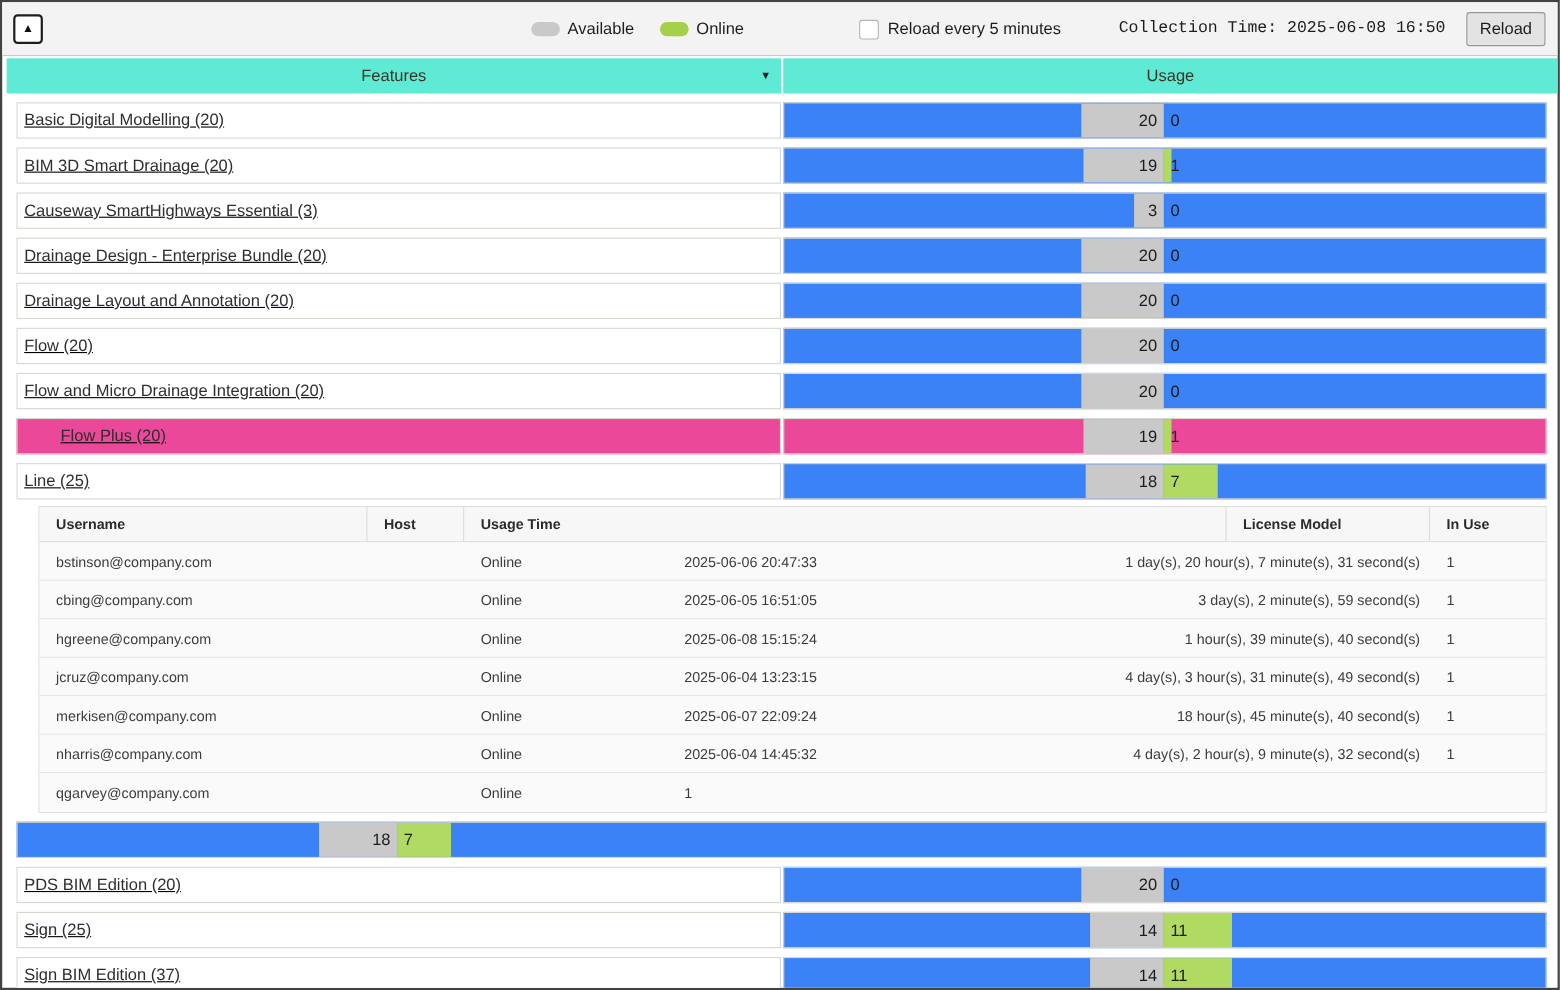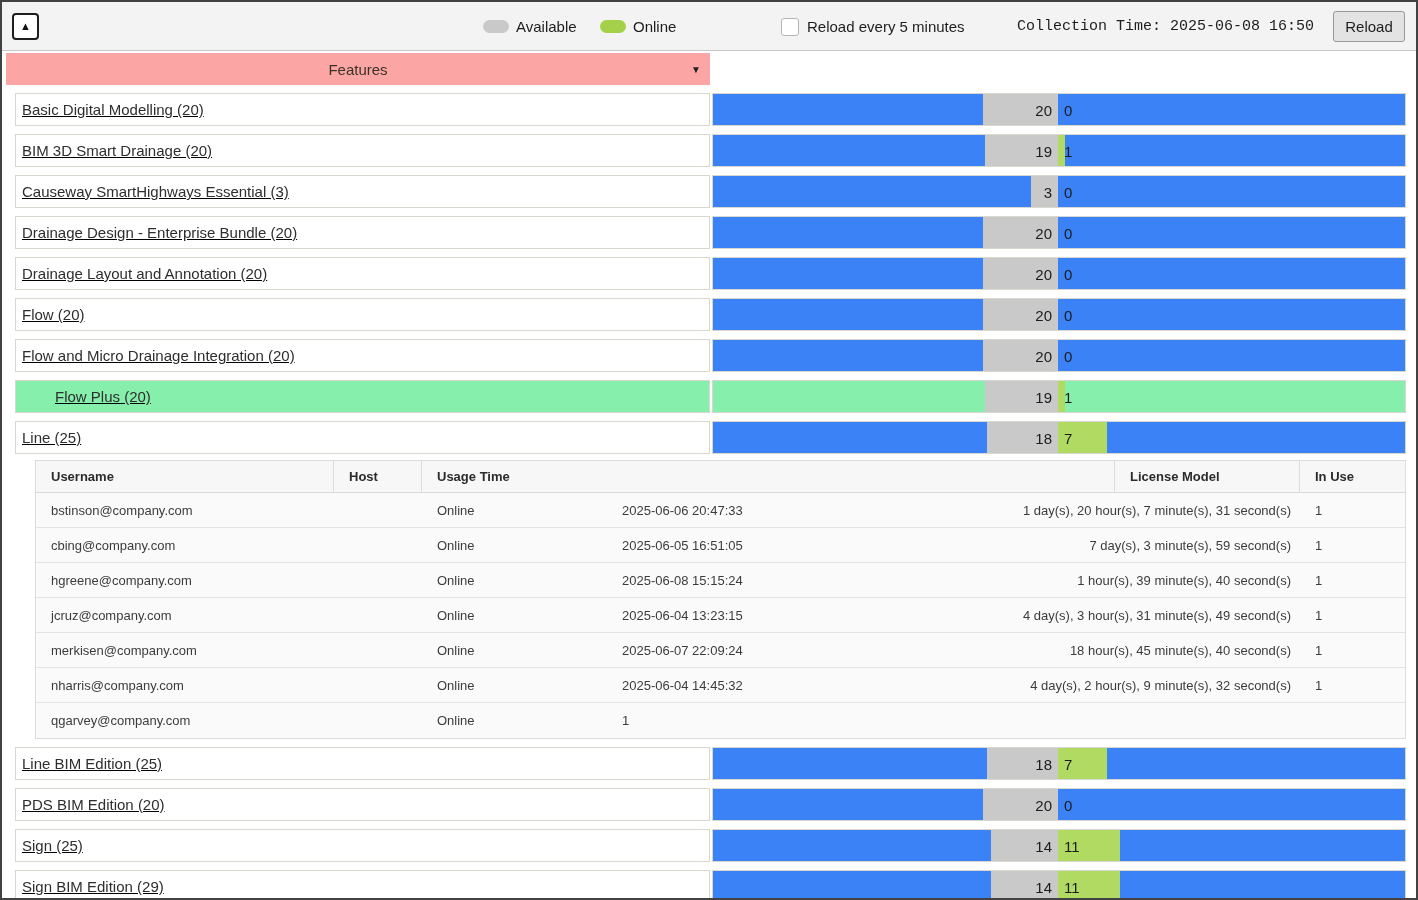--- a/index.html
+++ b/index.html
@@ -20,31 +20,31 @@
   .lbl-online { left:631px; }
   .checkbox { position:absolute; left:779px; top:16px; width:18px; height:18px; background:#fff;
     border:1px solid #b5b5b5; border-radius:3px; cursor:pointer; }
   .lbl-reload-every { left:805px; }
   .lbl-collection { left:1015px;font-family:Liberation Mono, monospace; }
   .reload-btn { position:absolute; right:11px; top:9px; width:72px; height:31px; background:#e3e3e3;
     border:1px solid #989898; border-radius:3px; font-size:15px; color:#1d1d1d; font-family:inherit; cursor:pointer; }
 
   
   .header-row { display:flex; gap:2px; margin:2px 0 0 4px; height:32px; }
-  .header-cell { width:704px; background:#fca5a5; display:flex; align-items:center; justify-content:center;
+  .header-cell { width:704px; background:#5eead4; display:flex; align-items:center; justify-content:center;
     font-size:15px; color:#3a3426; position:relative; cursor:pointer; }
   .header-caret { position:absolute; right:9px; font-size:10px; color:#222; }
 
   
   .rows { margin-top:8px; }
   .feature-row { display:flex; gap:2px; height:33px; margin:0 10px 8px 13px; cursor:pointer;text-decoration:underline; }
   .cell-feature { width:695px; background:#fff; border:1px solid #d8d8d0; display:flex; align-items:center;
     padding-left:6px; font-size:15px; color:#2e2e2e; white-space:nowrap; overflow:hidden; }
   .cell-usage { flex:1; background:#3b82f6; border:1px solid #d8d8d0; position:relative; overflow:hidden; }
-  .highlight .cell-feature, .highlight .cell-usage { background:#86efac;padding-left:39px; }
+  .highlight .cell-feature, .highlight .cell-usage { background:#ec4899;padding-left:39px; }
   .bar-gray { position:absolute; top:0; bottom:0; background:#c9c9c9; }
   .bar-green { position:absolute; top:0; bottom:0; left:345px; background:#b0da62; }
   .num-avail { position:absolute; right:calc(100% - 339px); top:50%; transform:translateY(-50%);
     font-size:15px; color:#1c1c1c; }
   .num-online { position:absolute; left:351px; top:50%; transform:translateY(-50%);
     font-size:15px; color:#1c1c1c; }
 
   
   .detail-table { margin:-2px 10px 8px 33px; border:1px solid #dcdcdc; background:#fafafa; }
   .dt-header { display:flex; height:32px; background:#f7f7f7; border-bottom:1px solid #d9d9d9; }
@@ -75,20 +75,23 @@
     <span class="tb-lbl lbl-reload-every">Reload every 5 minutes</span>
     <span class="tb-lbl lbl-collection">Collection Time: 2025-06-08 16:50</span>
     <button class="reload-btn">Reload</button>
   </div>
 
   <div class="header-row">
     <div class="header-cell">
       <span>Features</span>
       <span class="header-caret">▼</span>
     </div>
+    <div class="header-cell">
+      <span>Usage</span>
+    </div>
   </div>
 
   <div class="rows" id="rows">
   <div class="feature-row">
     <div class="cell-feature">
       <span class="feature-name">Basic Digital Modelling (20)</span>
     </div>
     <div class="cell-usage">
       <div class="bar-gray" style="left: 270px; width: 75px;"></div>
 
@@ -226,21 +229,21 @@
               <span class="v-username">cbing@company.com</span>
             </div>
     <div class="dt-cell c-host">
               <span class="v-host"></span>
             </div>
     <div class="dt-cell c-model">
               <span class="v-model">Online</span>
             </div>
     <div class="dt-cell c-usagetime dt-usagetime-cell">
       <span class="v-start">2025-06-05 16:51:05</span>
-      <span class="v-duration">7 day(s), 3 minute(s), 59 second(s)</span>
+      <span class="v-duration">3 day(s), 2 minute(s), 59 second(s)</span>
     </div>
     <div class="dt-cell c-inuse">
               <span class="v-inuse">1</span>
             </div>
   </div>
 
   <div class="dt-row">
     <div class="dt-cell c-username">
               <span class="v-username">hgreene@company.com</span>
             </div>
@@ -327,23 +330,20 @@
               <span class="v-model">Online</span>
             </div>
     <div class="dt-cell c-inuse">
               <span class="v-inuse">1</span>
             </div>
   </div>
 </div>
   </div>
 
   <div class="feature-row">
-    <div class="cell-feature">
-      <span class="feature-name">Line BIM Edition (25)</span>
-    </div>
     <div class="cell-usage">
       <div class="bar-gray" style="left: 274px; width: 71px;"></div>
       <div class="bar-green" style="width: 49px;"></div>
       <span class="num-avail">18</span>
       <span class="num-online">7</span>
     </div>
   </div>
 
   <div class="feature-row">
     <div class="cell-feature">
@@ -364,21 +364,21 @@
     <div class="cell-usage">
       <div class="bar-gray" style="left: 278px; width: 67px;"></div>
       <div class="bar-green" style="width: 62px;"></div>
       <span class="num-avail">14</span>
       <span class="num-online">11</span>
     </div>
   </div>
 
   <div class="feature-row">
     <div class="cell-feature">
-      <span class="feature-name">Sign BIM Edition (29)</span>
+      <span class="feature-name">Sign BIM Edition (37)</span>
     </div>
     <div class="cell-usage">
       <div class="bar-gray" style="left: 278px; width: 67px;"></div>
       <div class="bar-green" style="width: 62px;"></div>
       <span class="num-avail">14</span>
       <span class="num-online">11</span>
     </div>
   </div>
 </div>
 </div>

